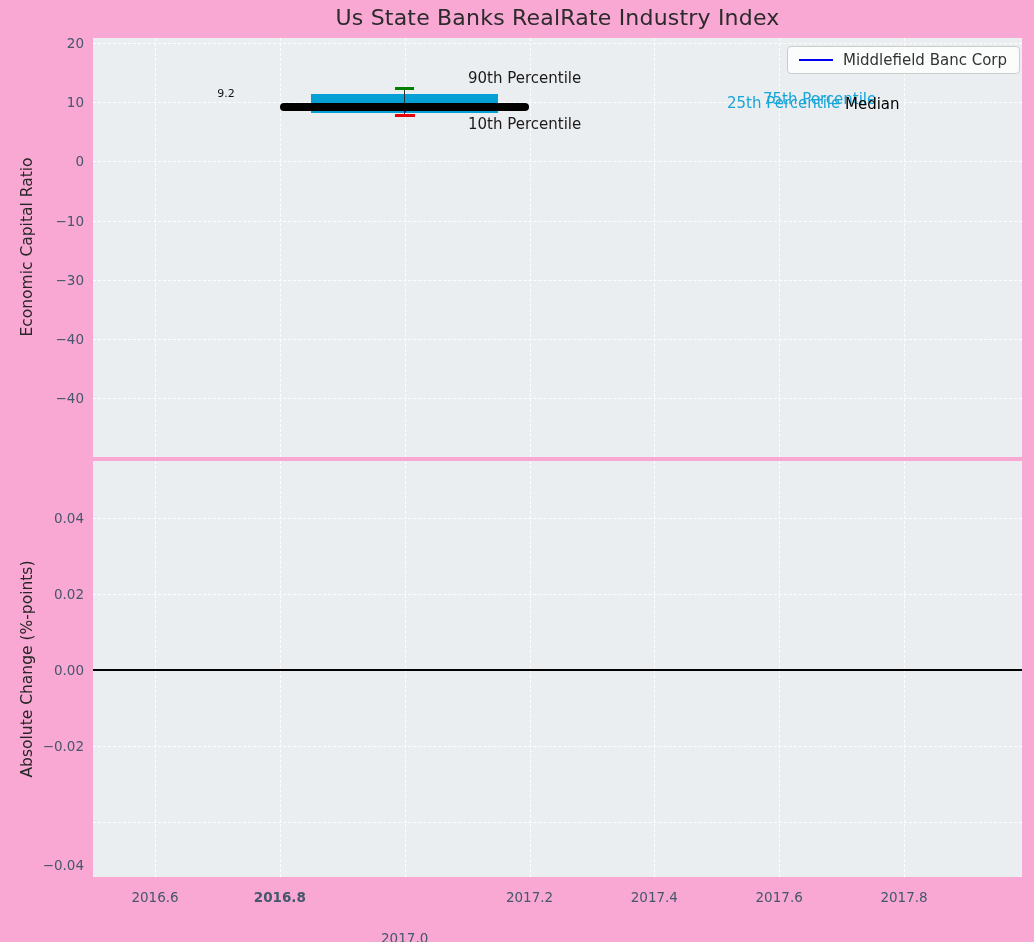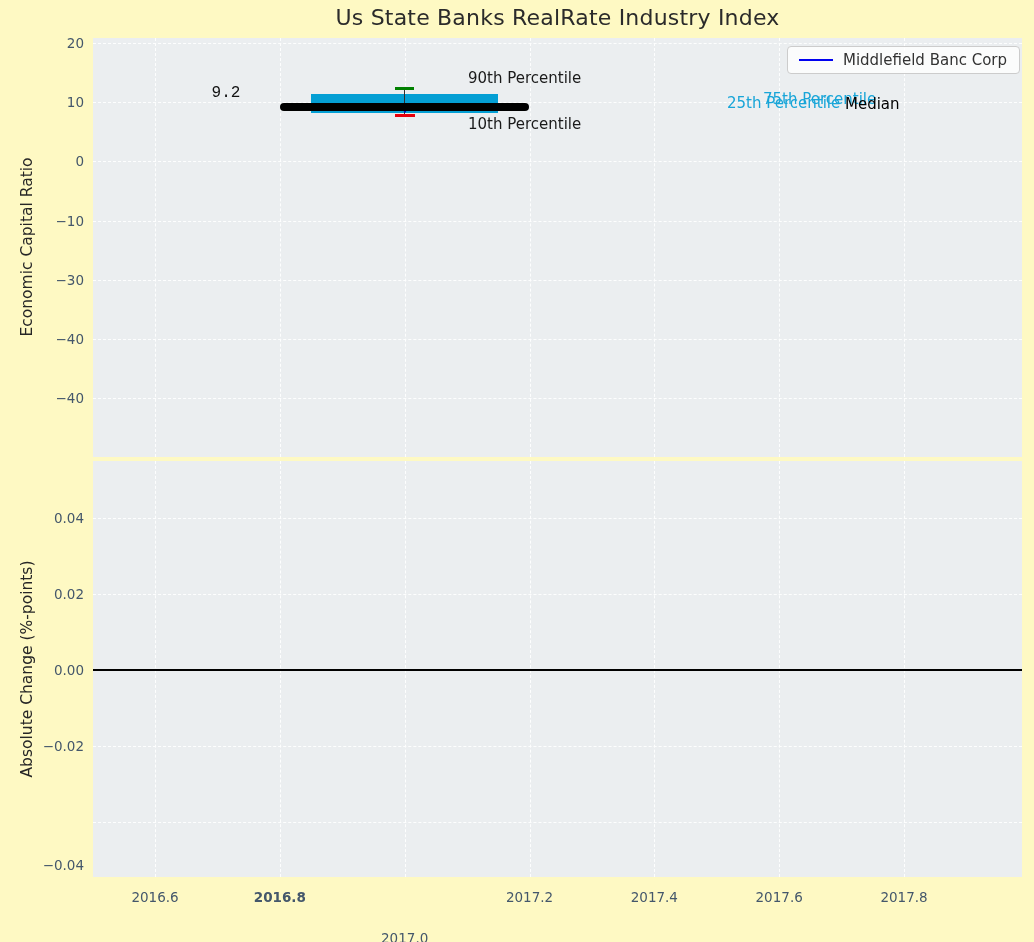--- a/index.html
+++ b/index.html
@@ -1,17 +1,17 @@
 <!DOCTYPE html>
 <html><head>
 <meta charset="utf-8">
 <style>
   html,body{margin:0;padding:0;background:#ffffff;}
   .fig{
-    position:relative;width:1034px;height:942px;background:#fef9c3;
+    position:relative;width:1034px;height:942px;background:#f9a8d4;
     font-family:"DejaVu Sans","Liberation Sans",sans-serif;overflow:hidden;
   }
   .chart-title{
     position:absolute;left:93px;top:5px;width:929px;text-align:center;
     font-size:22px;color:#2b2b2b;letter-spacing:0.2px;
   }
   .axes{position:absolute;background:#ebeef0;overflow:hidden;}
   .axes-top{left:93px;top:38px;width:929px;height:419px;}
   .axes-bottom{left:93px;top:461px;width:929px;height:416px;}
   .vgrid{position:absolute;top:0;bottom:0;width:0;border-left:1px dashed #ffffff;opacity:.95;}
@@ -20,21 +20,21 @@
   .xtick{position:absolute;width:80px;text-align:center;top:888px;font-size:13.5px;color:#44576b;line-height:18px;}
   .xlabel{position:absolute;left:93px;top:909px;width:929px;text-align:center;font-size:15.5px;color:#262626;}
   .ylabel{position:absolute;font-size:15.5px;color:#262626;white-space:nowrap;transform:translate(-50%,-50%) rotate(-90deg);}
   .iqr-box{position:absolute;z-index:2;}
   .whisker{position:absolute;z-index:3;width:1.3px;background:#303030;}
   .cap{position:absolute;z-index:4;height:3px;}
   .median-band{position:absolute;z-index:5;height:7.5px;border-radius:4px;background:#000000;}
   .marker-triangle{position:absolute;z-index:4;width:0;height:0;
     border-left:6px solid transparent;border-right:6px solid transparent;border-top:9.5px solid #0000cc;}
   .ann{position:absolute;z-index:6;white-space:nowrap;transform:translateY(-50%);}
-  .ann-small{font-size:16px;color:#111111;transform:translate(-50%,-50%);font-family:Liberation Mono, monospace;}
+  .ann-small{font-size:11px;color:#111111;transform:translate(-50%,-50%);}
   .ann-black{font-size:15px;color:#1a1a1a;}
   .ann-cyan{font-size:15px;color:#18a5d8;}
   .legend{
     position:absolute;z-index:7;right:2px;top:8px;display:flex;align-items:center;gap:10px;
     padding:4px 12px 4px 11px;background:rgba(255,255,255,0.8);
     border:1px solid #cccccc;border-radius:4px;
   }
   .legend-line{display:inline-block;width:34px;height:2.6px;background:#0101f0;}
   .legend-text{font-size:15px;color:#333333;}
   .zero-line{position:absolute;left:0;right:0;height:1.6px;background:#000000;z-index:3;}

